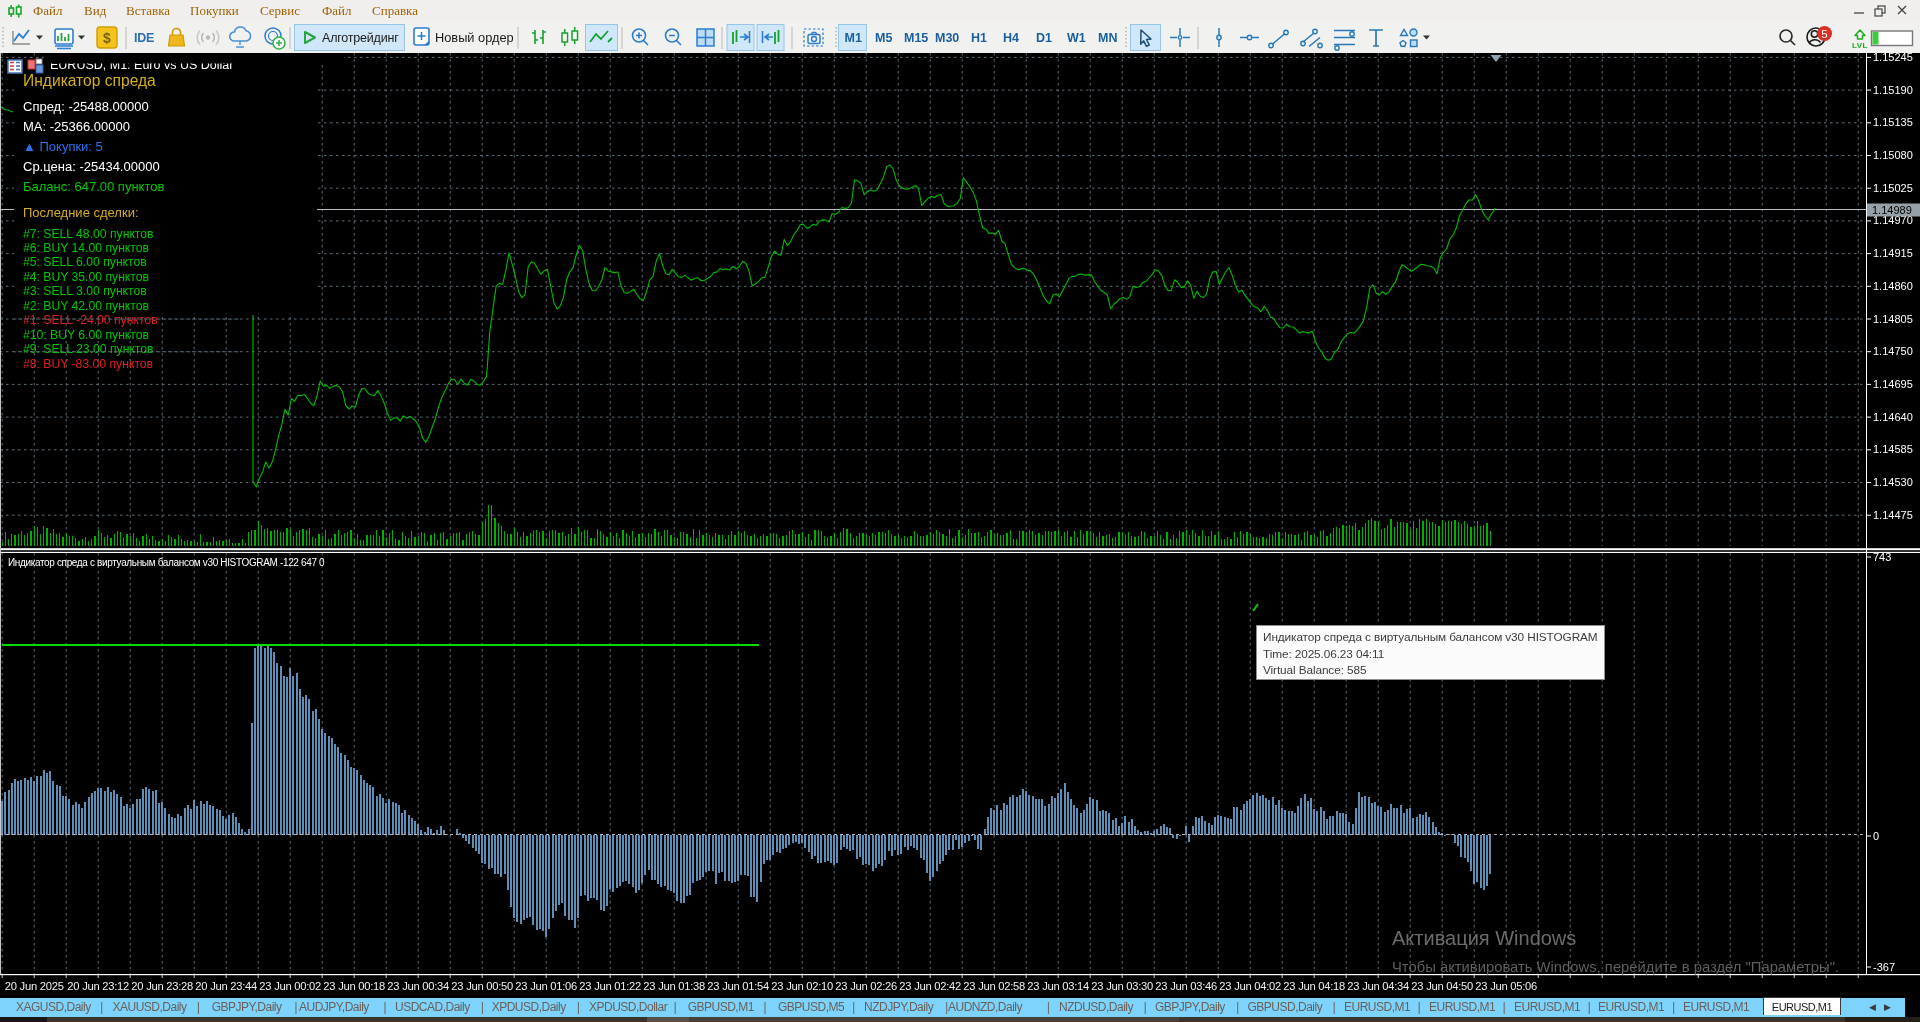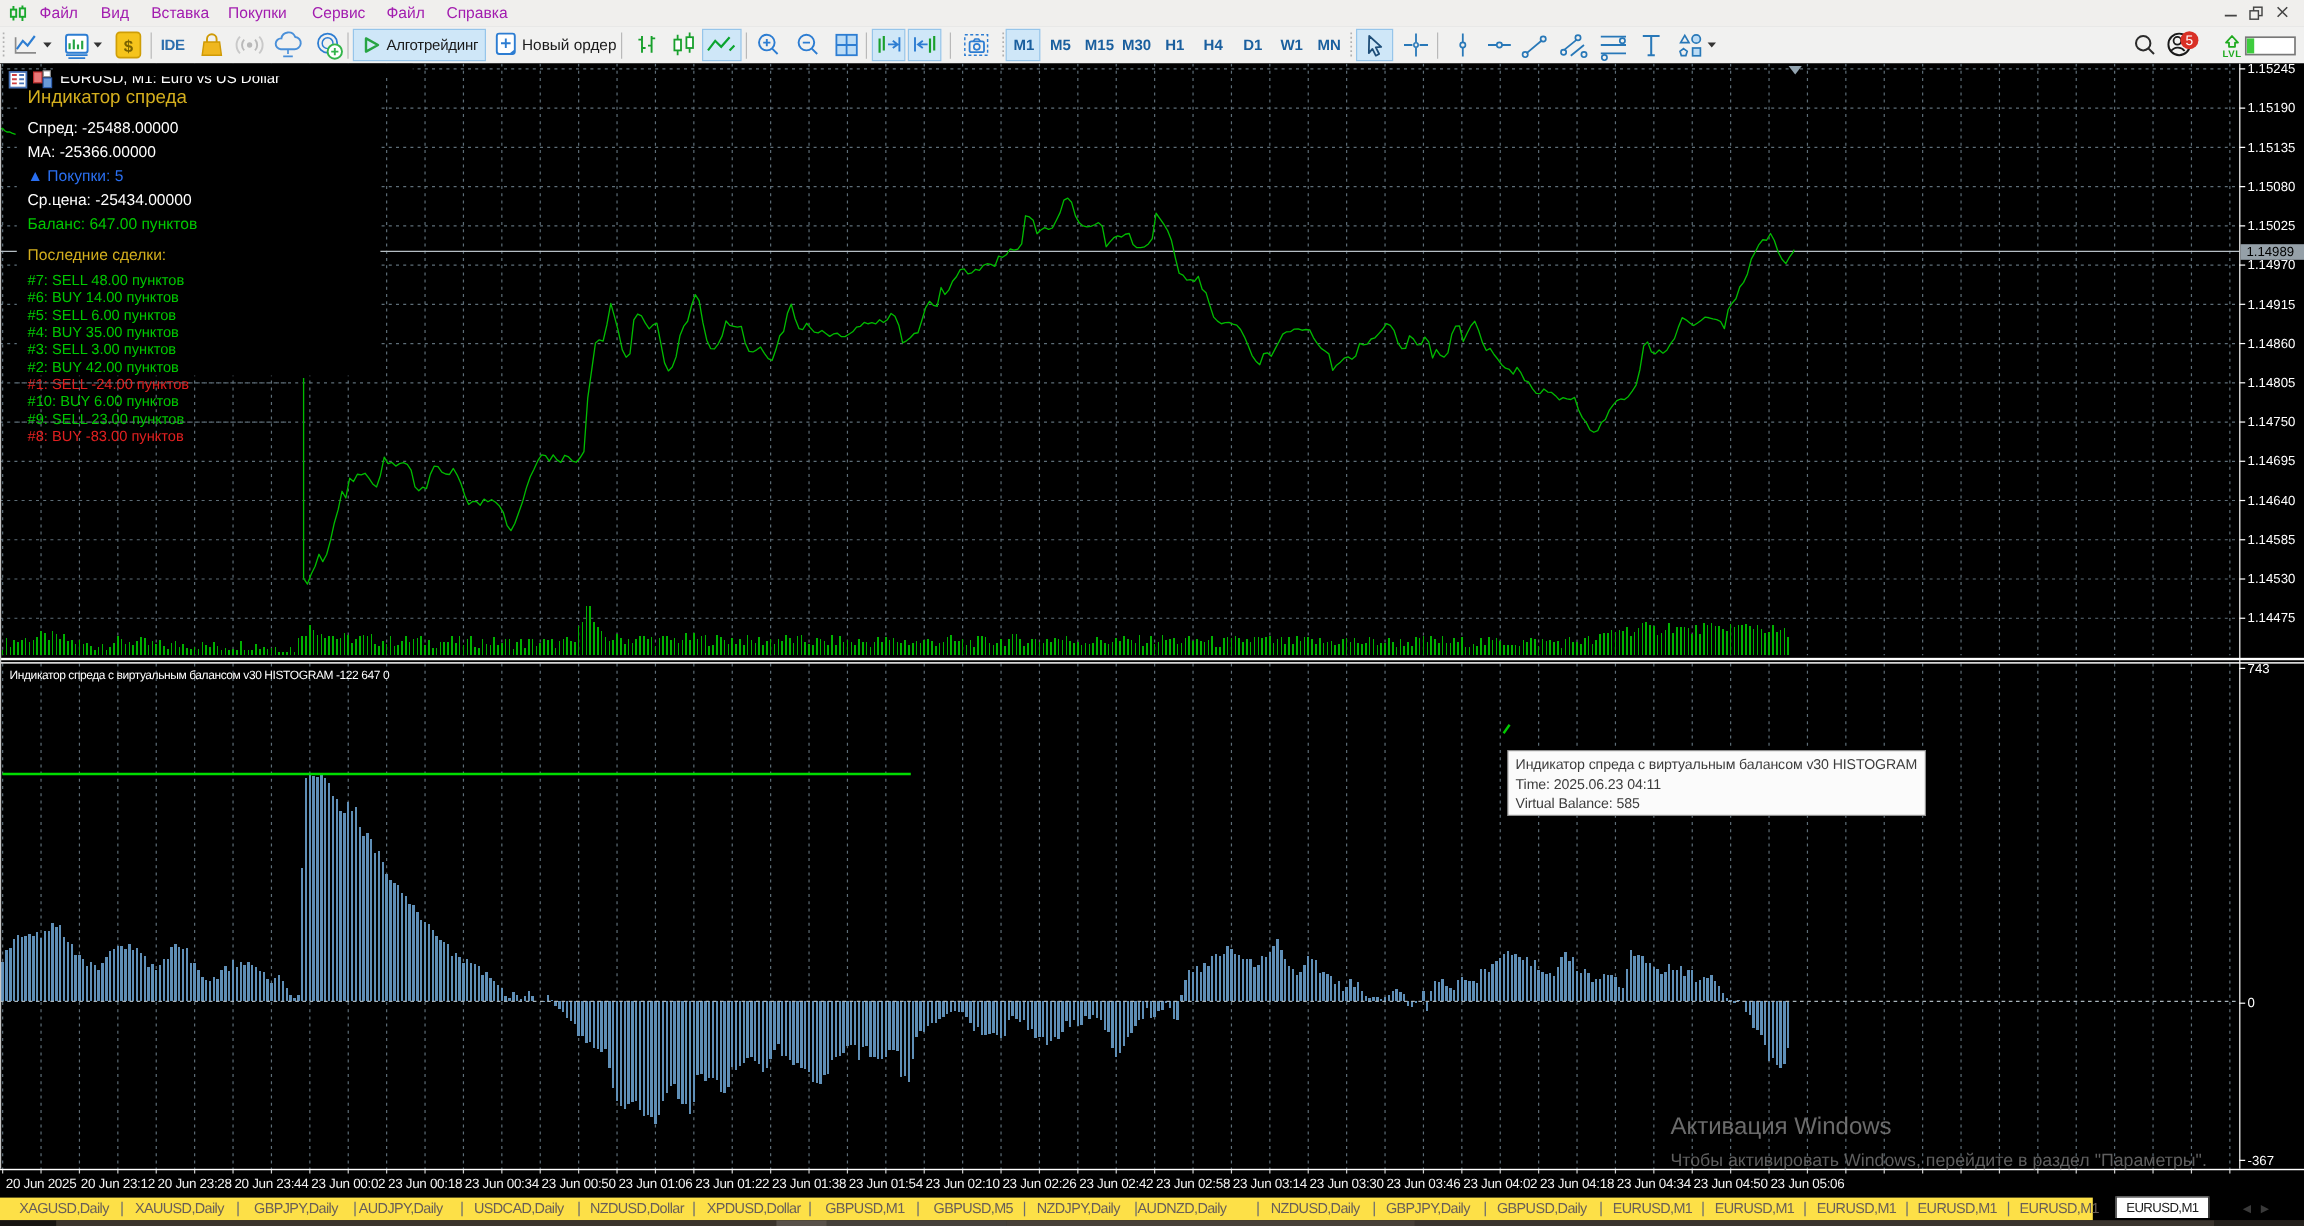--- a/index.html
+++ b/index.html
@@ -1,23 +1,23 @@
 <!DOCTYPE html>
 <html><head><meta charset="utf-8">
 <style>
 html,body{margin:0;padding:0;width:1920px;height:1022px;overflow:hidden;background:#000;
 font-family:"Liberation Sans",sans-serif;}
 #menubar{position:absolute;left:0;top:0;width:1920px;height:22px;background:#f0efed;
 border-bottom:1px solid #dcdcdc;}
-#menubar span{position:absolute;top:3px;font-size:13px;color:#a21caf;}
+#menubar span{position:absolute;top:3px;font-size:13px;color:#a16207;font-family:Liberation Serif, serif;}
 #mtlogo{position:absolute;left:8px;top:4px;width:14px;height:14px;}
 #winctl{position:absolute;top:0;right:0;width:70px;height:22px;}
 #toolbar{position:absolute;left:0;top:22px;width:1920px;height:31px;}
 #chart{position:absolute;left:0;top:53px;}
-#tabbar{position:absolute;left:0;top:998px;width:1744px;height:19px;background:#fde047;}
+#tabbar{position:absolute;left:0;top:998px;width:1905px;height:19px;background:#7dd3fc;}
 #tabbar .tab{position:absolute;top:2px;font-size:12px;letter-spacing:-0.5px;color:#6a5f57;white-space:nowrap;}
 #tabbar .tsep{position:absolute;top:1px;font-size:13px;color:#6e6e6e;}
 #tabbar .tabactive{position:absolute;left:1763px;top:-1px;width:76px;padding:3px 0 2px 0;text-align:center;
 font-size:11px;letter-spacing:-0.5px;color:#1a1a1a;background:#fff;border:1px solid #3a3a3a;border-bottom:none;}
 #tabbar .tnav{position:absolute;top:4px;font-size:9px;color:#3a3a3a;}
 #strip{position:absolute;left:0;top:1017px;width:1920px;height:5px;background:#3a332c;}
 #strip i{position:absolute;top:0;height:5px;display:block;}
 </style></head><body>
 <div id="menubar">
 <svg id="mtlogo" viewBox="0 0 14 14">
@@ -330,21 +330,21 @@
 <text x="23" y="314.54999999999995" font-size="12.2" fill="#e02020">#8: BUY -83.00 пунктов</text>
 <line x1="14" y1="266.1" x2="240" y2="266.1" stroke="#5e6e78" stroke-width="1" stroke-dasharray="2.5 3.5" opacity="0.9"></line>
 <line x1="14" y1="298.8" x2="240" y2="298.8" stroke="#5e6e78" stroke-width="1" stroke-dasharray="2.5 3.5" opacity="0.9"></line>
 </svg>
 <div id="tabbar">
 <span class="tab" style="left:16px">XAGUSD,Daily</span>
 <span class="tab" style="left:112.5px">XAUUSD,Daily</span>
 <span class="tab" style="left:211.7px">GBPJPY,Daily</span>
 <span class="tab" style="left:299px">AUDJPY,Daily</span>
 <span class="tab" style="left:395px">USDCAD,Daily</span>
-<span class="tab" style="left:491.7px">NZDUSD,Dollar</span>
+<span class="tab" style="left:491.7px">XPDUSD,Daily</span>
 <span class="tab" style="left:589px">XPDUSD,Dollar</span>
 <span class="tab" style="left:687.7px">GBPUSD,M1</span>
 <span class="tab" style="left:778px">GBPUSD,M5</span>
 <span class="tab" style="left:864px">NZDJPY,Daily</span>
 <span class="tab" style="left:948px">AUDNZD,Daily</span>
 <span class="tab" style="left:1059px">NZDUSD,Daily</span>
 <span class="tab" style="left:1155px">GBPJPY,Daily</span>
 <span class="tab" style="left:1247.5px">GBPUSD,Daily</span>
 <span class="tab" style="left:1344px">EURUSD,M1</span>
 <span class="tab" style="left:1429px">EURUSD,M1</span>

